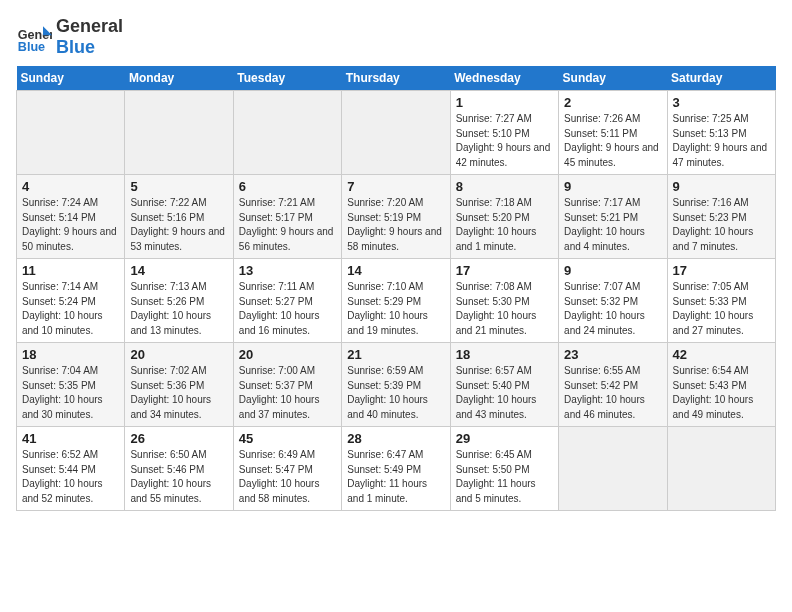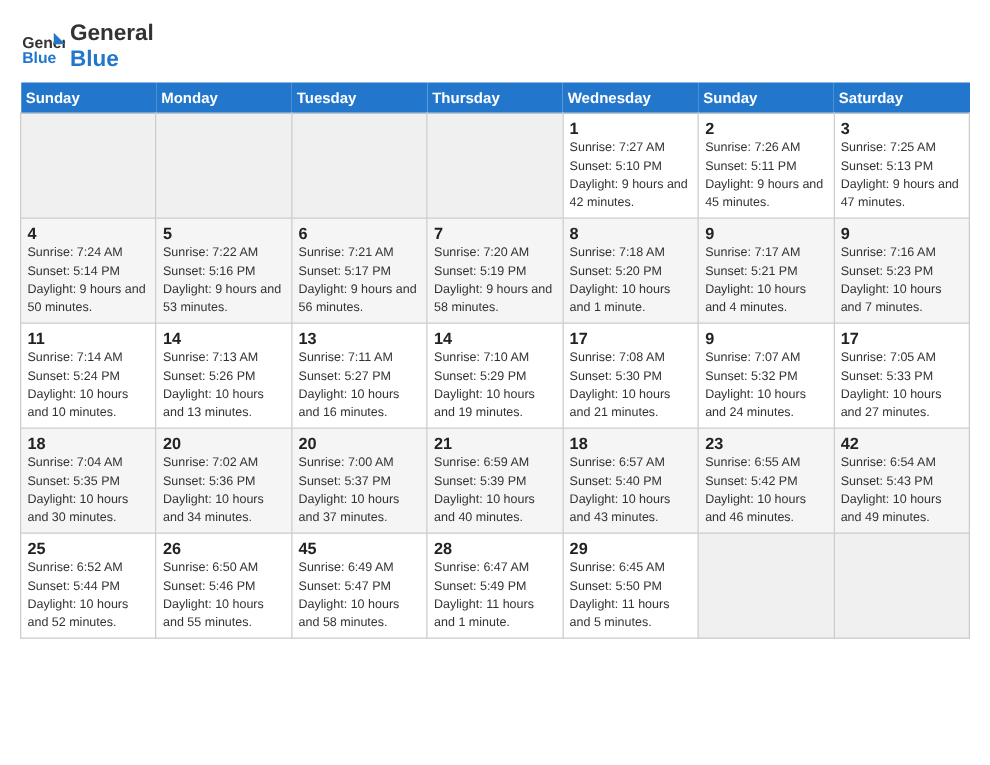--- a/index.html
+++ b/index.html
@@ -209,21 +209,21 @@
           <span class="day-num">23</span>
           <div class="day-info">Sunrise: 6:55 AM<br>Sunset: 5:42 PM<br>Daylight: 10 hours and 46 minutes.</div>
         </td>
         <td>
           <span class="day-num">42</span>
           <div class="day-info">Sunrise: 6:54 AM<br>Sunset: 5:43 PM<br>Daylight: 10 hours and 49 minutes.</div>
         </td>
       </tr>
       <tr>
         <td>
-          <span class="day-num">25</span>
+          <span class="day-num">41</span>
           <div class="day-info">Sunrise: 6:52 AM<br>Sunset: 5:44 PM<br>Daylight: 10 hours and 52 minutes.</div>
         </td>
         <td>
           <span class="day-num">26</span>
           <div class="day-info">Sunrise: 6:50 AM<br>Sunset: 5:46 PM<br>Daylight: 10 hours and 55 minutes.</div>
         </td>
         <td>
           <span class="day-num">45</span>
           <div class="day-info">Sunrise: 6:49 AM<br>Sunset: 5:47 PM<br>Daylight: 10 hours and 58 minutes.</div>
         </td>

